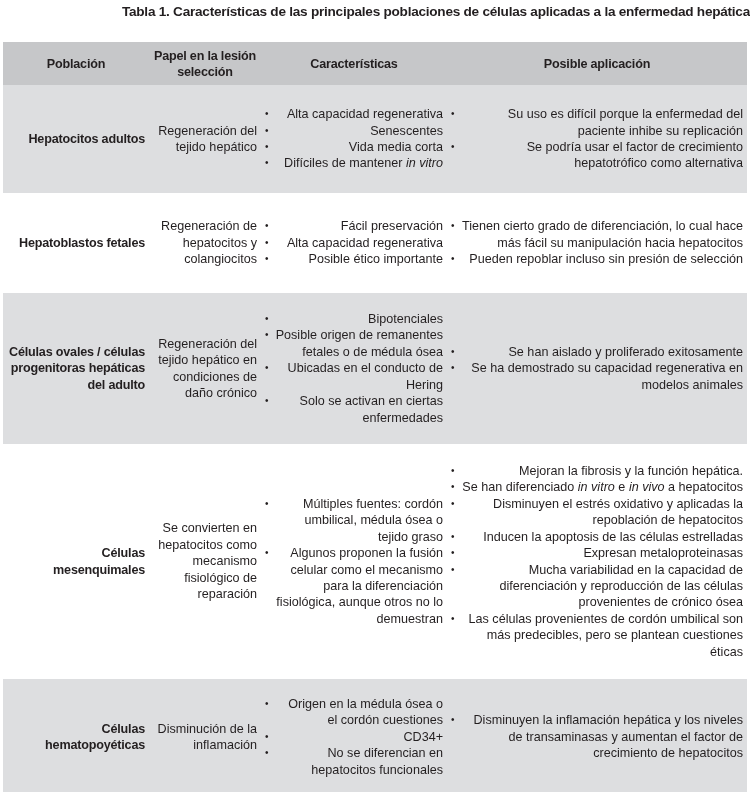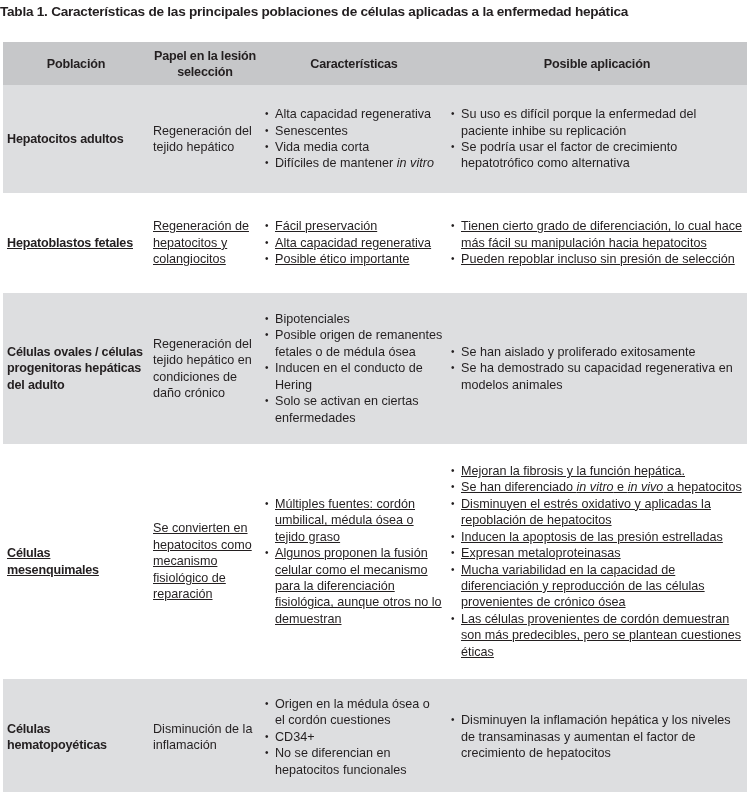--- a/index.html
+++ b/index.html
@@ -1,27 +1,27 @@
 <!DOCTYPE html>
 <html><head>
 <meta charset="utf-8">
 <style>
   html, body { margin: 0; padding: 0; background: #ffffff; }
   body { width: 750px; height: 792px; position: relative; overflow: hidden;
          font-family: "Liberation Sans", sans-serif; color: #231f20; }
-  .caption { position: absolute; left: 0; top: 4px; width: 750px; text-align: left;
+  .caption { position: absolute; left: 0; top: 4px; width: 750px; text-align: right;
              font-weight: bold; font-size: 13.6px; letter-spacing: -0.25px; color: #231f20; }
   table { position: absolute; left: 3px; top: 42px; width: 744px; border-collapse: collapse;
           table-layout: fixed; font-size: 12.6px; line-height: 16.4px; }
   col.c1 { width: 146px; } col.c2 { width: 112px; } col.c3 { width: 186px; } col.c4 { width: 300px; }
   thead th { background: #c6c7c9; font-weight: bold; text-align: center; vertical-align: middle;
              height: 43px; padding: 0 4px; font-size: 12.6px; line-height: 16px; letter-spacing: -0.2px; }
-  tbody td { vertical-align: middle; padding: 0 4px; }
+  tbody td { vertical-align: middle; padding: 0 4px; text-align: right; }
   tbody tr.shade td { background: #dddee0; }
-  tbody tr.plain td { background: #ffffff; text-decoration: underline; }
+  tbody tr.plain td { background: #ffffff; }
   td.pop { font-weight: bold; letter-spacing: -0.2px; }
   ul { list-style: none; margin: 0; padding: 0; }
   li { position: relative; padding-left: 10px; }
   li::before { content: "•"; position: absolute; left: 0; top: 0; font-size: 10px; }
   .r1 { height: 108px; } .r2 { height: 100px; } .r3 { height: 151px; }
   .r4 { height: 235px; } .r5 { height: 116px; }
 </style>
 </head>
 <body>
 
@@ -78,21 +78,21 @@
           </ul>
         </td>
     </tr>
     <tr class="shade r3">
       <td class="pop">Células ovales / células progenitoras hepáticas del adulto</td>
       <td>Regeneración del tejido hepático en condiciones de daño crónico</td>
       <td>
           <ul>
             <li>Bipotenciales</li>
             <li>Posible origen de remanentes fetales o de médula ósea</li>
-            <li>Inducen en el conducto de Hering</li>
+            <li>Ubicadas en el conducto de Hering</li>
             <li>Solo se activan en ciertas enfermedades</li>
           </ul>
         </td>
       <td>
           <ul>
             <li>Se han aislado y proliferado exitosamente</li>
             <li>Se ha demostrado su capacidad regenerativa en modelos animales</li>
           </ul>
         </td>
     </tr>
@@ -103,24 +103,24 @@
           <ul>
             <li>Múltiples fuentes: cordón umbilical, médula ósea o tejido graso</li>
             <li>Algunos proponen la fusión celular como el mecanismo para la diferenciación fisiológica, aunque otros no lo demuestran</li>
           </ul>
         </td>
       <td>
           <ul>
             <li>Mejoran la fibrosis y la función hepática.</li>
             <li>Se han diferenciado <i>in vitro</i> e <i>in vivo</i> a hepatocitos</li>
             <li>Disminuyen el estrés oxidativo y aplicadas la repoblación de hepatocitos</li>
-            <li>Inducen la apoptosis de las presión estrelladas</li>
+            <li>Inducen la apoptosis de las células estrelladas</li>
             <li>Expresan metaloproteinasas</li>
             <li>Mucha variabilidad en la capacidad de diferenciación y reproducción de las células provenientes de crónico ósea</li>
-            <li>Las células provenientes de cordón demuestran son más predecibles, pero se plantean cuestiones éticas</li>
+            <li>Las células provenientes de cordón umbilical son más predecibles, pero se plantean cuestiones éticas</li>
           </ul>
         </td>
     </tr>
     <tr class="shade r5">
       <td class="pop">Células hematopoyéticas</td>
       <td>Disminución de la inflamación</td>
       <td>
           <ul>
             <li>Origen en la médula ósea o el cordón cuestiones</li>
             <li>CD34+</li>

